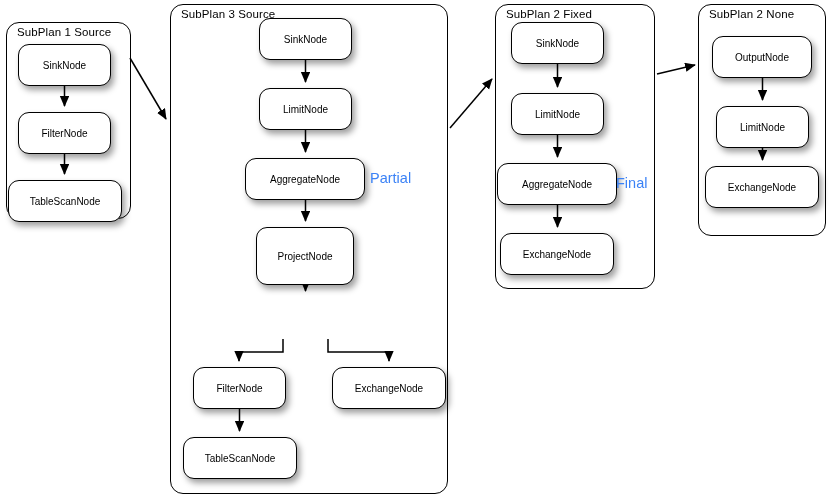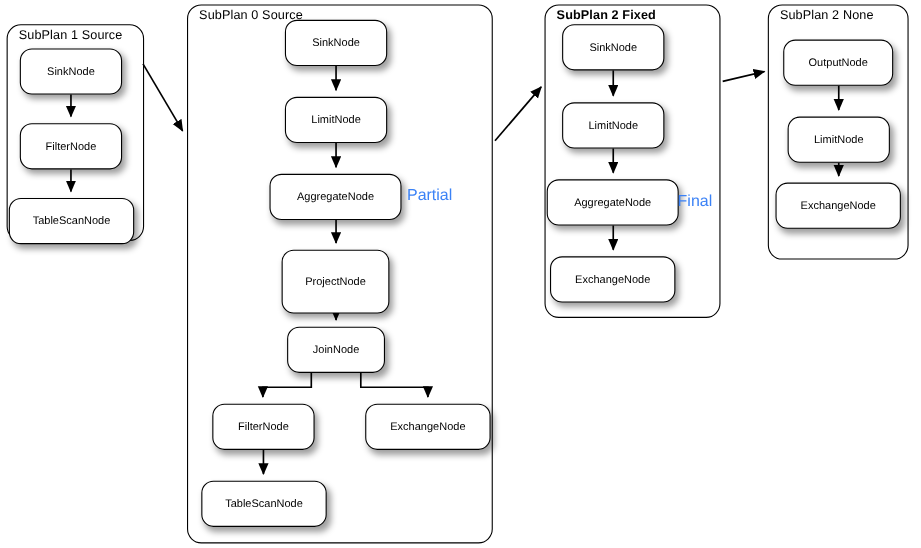--- a/index.html
+++ b/index.html
@@ -79,51 +79,48 @@
     <span>SinkNode</span>
   </div>
   <div class="node" style="left:18px; top:112px; width:93px; height:42px;">
     <span>FilterNode</span>
   </div>
   <div class="node" style="left:8px; top:180px; width:114px; height:42px;">
     <span>TableScanNode</span>
   </div>
 
   <div class="subplan" style="left:170px; top:4px; width:278px; height:490px;">
-    <span class="subplan-label">SubPlan 0 Source</span>
+    <span class="subplan-label">SubPlan 3 Source</span>
   </div>
   <div class="node" style="left:259px; top:18px; width:93px; height:42px;">
     <span>SinkNode</span>
   </div>
   <div class="node" style="left:259px; top:88px; width:93px; height:42px;">
     <span>LimitNode</span>
   </div>
   <div class="node" style="left:245px; top:158px; width:120px; height:42px;">
     <span>AggregateNode</span>
   </div>
   <div class="annot" style="left:370px; top:170px;">
     <span>Partial</span>
   </div>
   <div class="node" style="left:256px; top:227px; width:98px; height:58px;">
     <span>ProjectNode</span>
   </div>
-  <div class="node" style="left:261px; top:297px; width:89px; height:42px;">
-    <span>JoinNode</span>
-  </div>
   <div class="node" style="left:193px; top:367px; width:93px; height:42px;">
     <span>FilterNode</span>
   </div>
   <div class="node" style="left:332px; top:367px; width:114px; height:42px;">
     <span>ExchangeNode</span>
   </div>
   <div class="node" style="left:183px; top:437px; width:114px; height:42px;">
     <span>TableScanNode</span>
   </div>
 
-  <div class="subplan" style="left:495px; top:4px; width:160px; height:285px;font-weight:bold;">
+  <div class="subplan" style="left:495px; top:4px; width:160px; height:285px;">
     <span class="subplan-label">SubPlan 2 Fixed</span>
   </div>
   <div class="node" style="left:511px; top:22px; width:93px; height:42px;">
     <span>SinkNode</span>
   </div>
   <div class="node" style="left:511px; top:93px; width:93px; height:42px;">
     <span>LimitNode</span>
   </div>
   <div class="node" style="left:497px; top:163px; width:120px; height:42px;">
     <span>AggregateNode</span>

